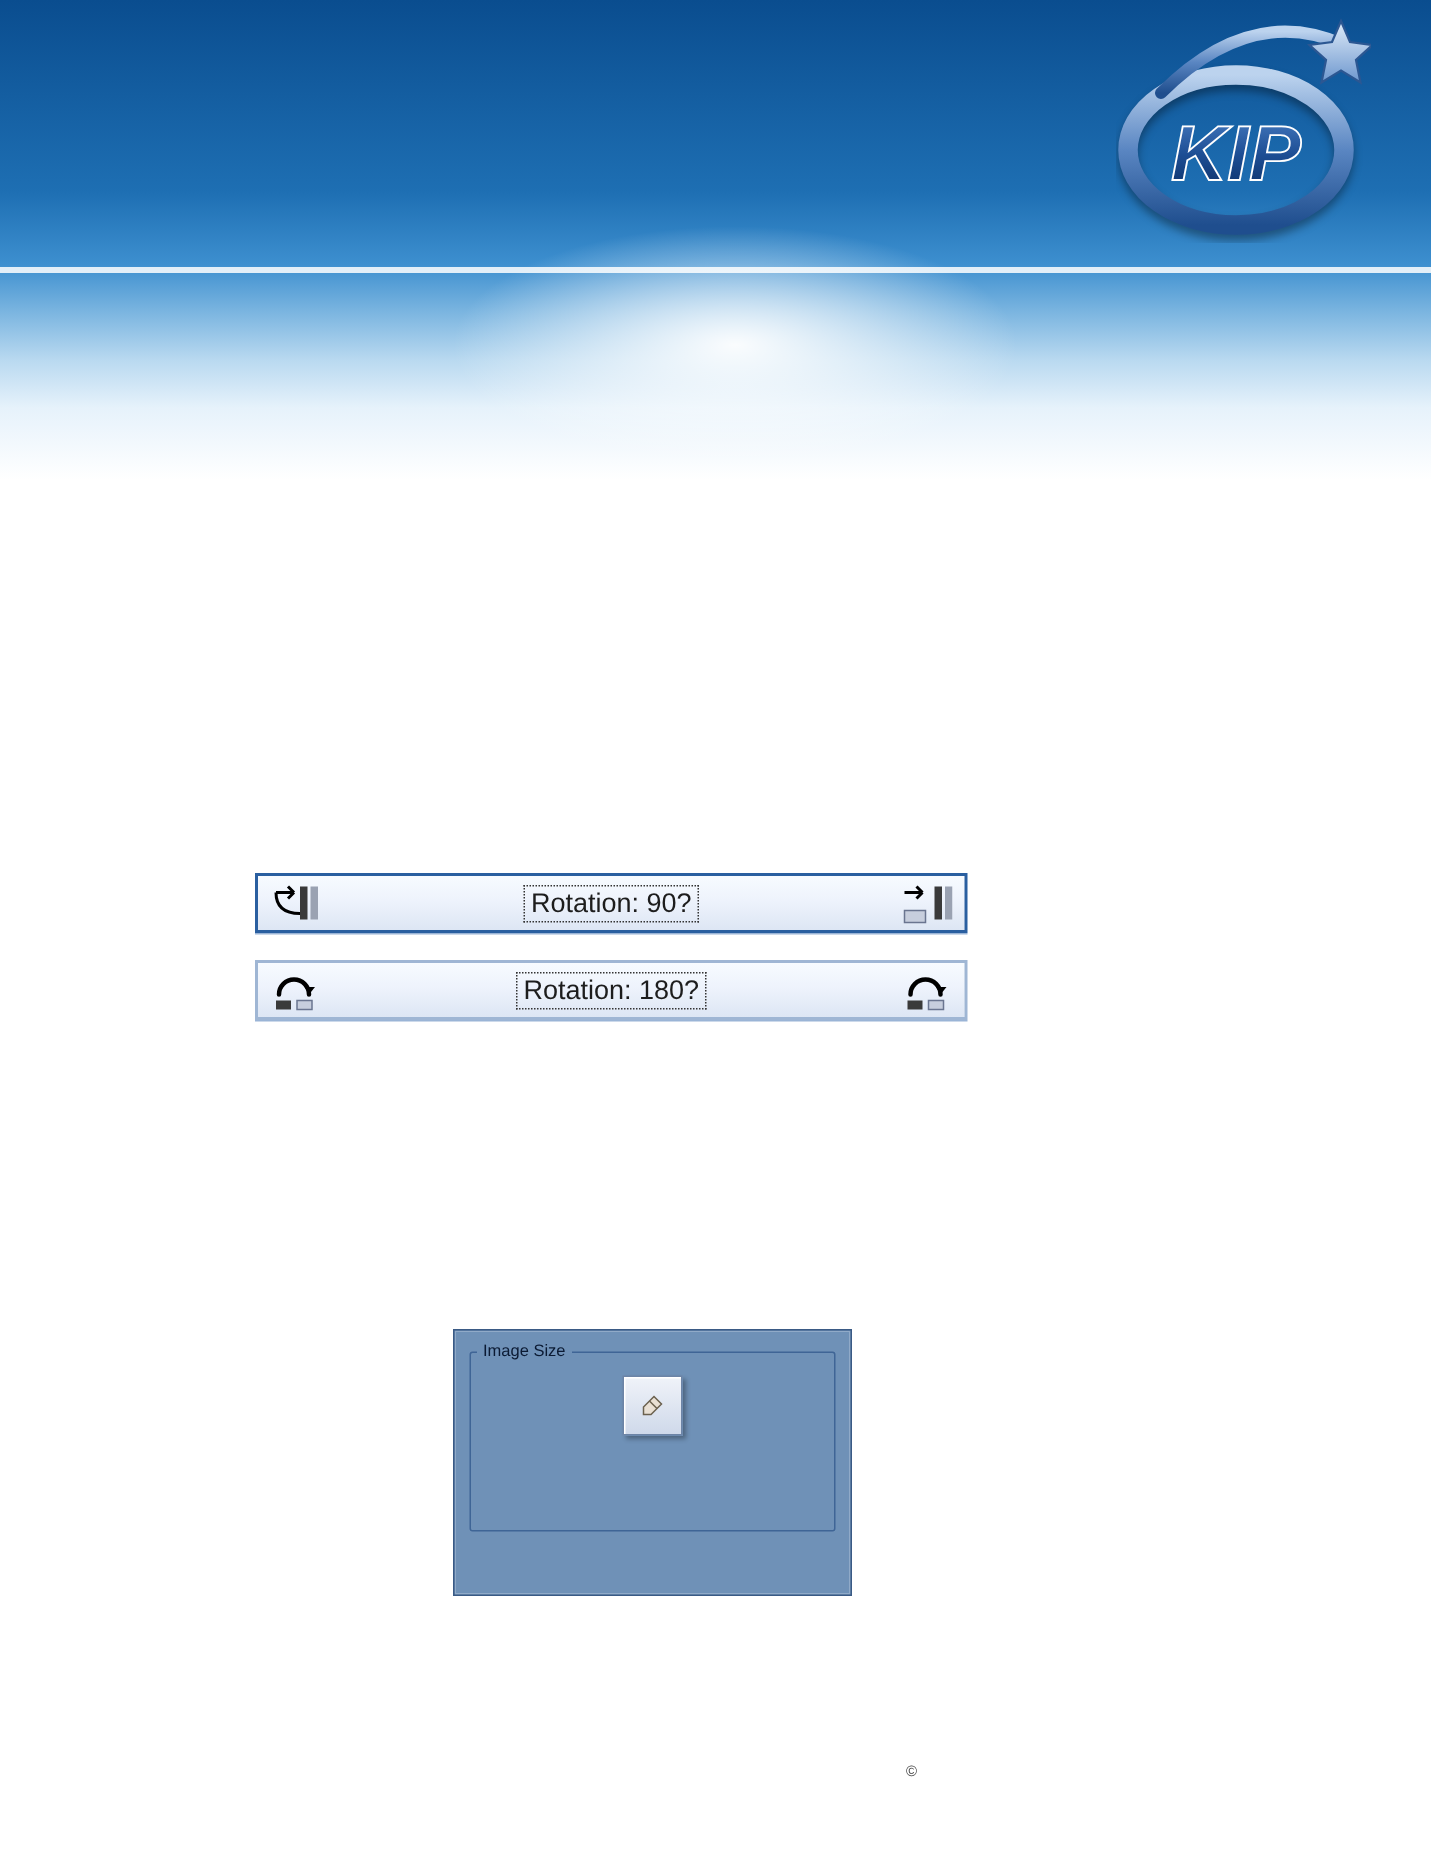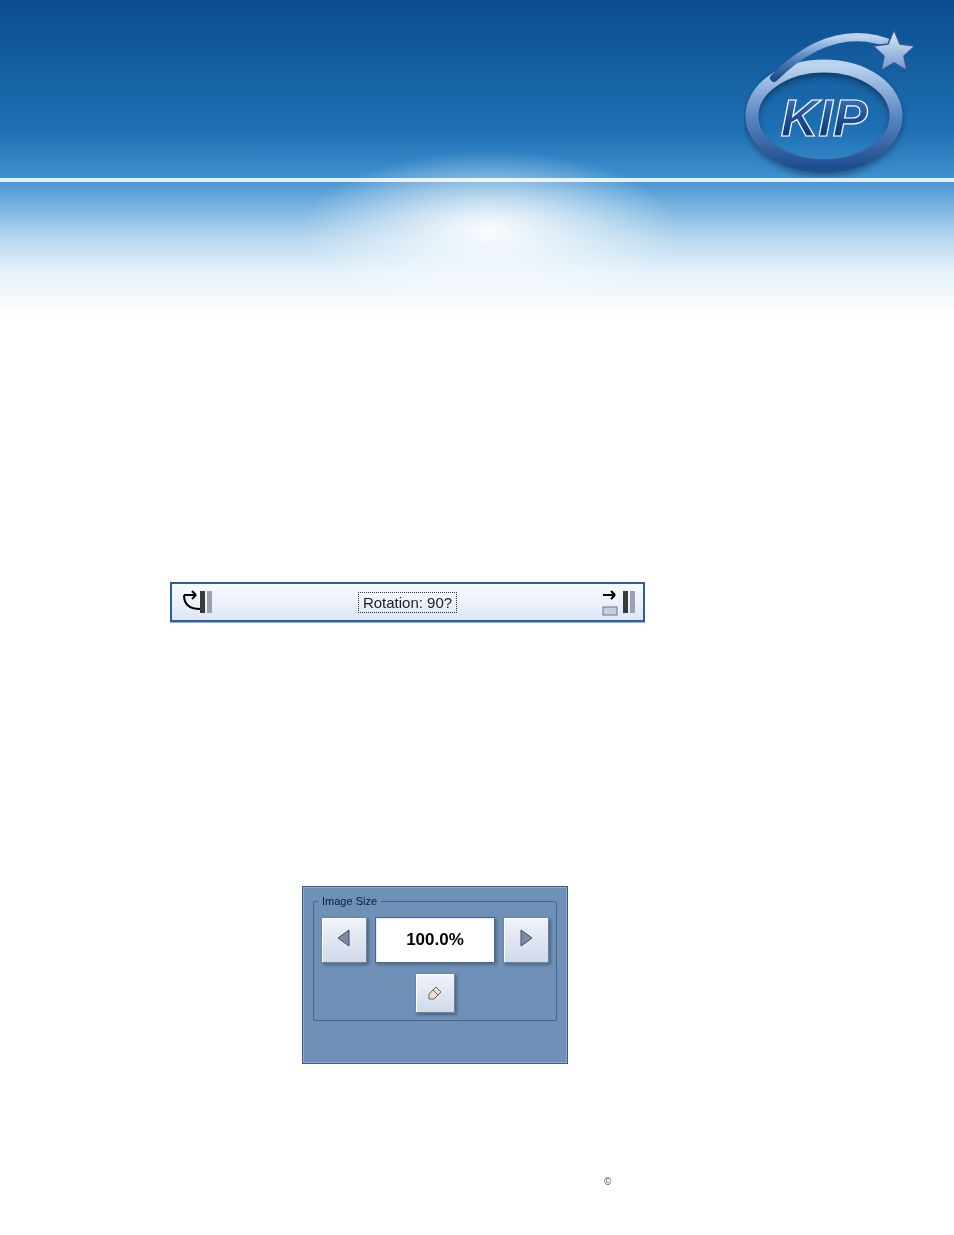--- a/index.html
+++ b/index.html
@@ -26,39 +26,39 @@
   }
   .banner-glow {
     position: absolute;
     left: 300px; top: 150px; width: 380px; height: 160px;
     background: radial-gradient(ellipse at center, rgba(255,255,255,0.95) 0%, rgba(255,255,255,0) 70%);
     pointer-events: none;
   }
 
   .logo {
     position: absolute;
-    right: 40px; top: 28px; width: 170px; height: 150px;
+    right: 40px; top: 12px; width: 170px; height: 150px;
   }
 
   
   .rot-stack { position: absolute; left: 170px; top: 582px; width: 475px; }
   .rot-bar {
     position: relative;
     height: 40px;
     margin-bottom: 18px;
     background: linear-gradient(to bottom, #f7fbff 0%, #eef3fc 45%, #dde6f4 100%);
     border: 2px solid #2a5fa0;
     box-shadow: 0 1px 0 #9ab4d6;
     display: flex; align-items: center; justify-content: center;
   }
   .rot-bar.light { border-color: #9fb6d4; }
   .rot-label {
     border: 1px dotted #333;
     padding: 1px 4px;
-    font-size: 15px;
+    font-size: 18px;
     color: #1d1d1d;
     font-family: "Segoe UI", Tahoma, Arial, sans-serif;
   }
   .bar-icon-slot { position: absolute; top: 0; bottom: 0; width: 46px; display: flex; align-items: center; justify-content: center; }
   .bar-icon-slot.left { left: 2px; }
   .bar-icon-slot.right { right: 2px; }
 
   
   .panel {
     position: absolute;
@@ -157,44 +157,46 @@
     <span class="bar-icon-slot right">
       <svg width="34" height="30" viewBox="0 0 34 30">
         <rect x="22" y="4" width="5" height="22" fill="#3a3a3a"></rect>
         <rect x="29" y="4" width="5" height="22" fill="#9aa2b2"></rect>
         <rect x="2" y="20" width="14" height="8" fill="#c7cedd" stroke="#6a7590"></rect>
         <path d="M2 8 h12 M14 8 l-4 -4 M14 8 l-4 4" fill="none" stroke="#000" stroke-width="2"></path>
       </svg>
     </span>
   </div>
 
+  <div class="rot-bar light">
+    <span class="bar-icon-slot left">
+      <svg width="34" height="30" viewBox="0 0 34 30">
+        <path d="M6 18 a10 10 0 1 1 20 0" fill="none" stroke="#000" stroke-width="3" stroke-linecap="round"></path>
+        <path d="M26 18 l4 -5 l-7 0 z" fill="#000"></path>
+        <rect x="4" y="22" width="10" height="6" fill="#3a3a3a"></rect>
+        <rect x="18" y="22" width="10" height="6" fill="#c7cedd" stroke="#6a7590"></rect>
+      </svg>
+    </span>
+    <span class="rot-label">Rotation: 180?</span>
+    <span class="bar-icon-slot right">
+      <svg width="34" height="30" viewBox="0 0 34 30">
+        <path d="M6 18 a10 10 0 1 1 20 0" fill="none" stroke="#000" stroke-width="3" stroke-linecap="round"></path>
+        <path d="M26 18 l4 -5 l-7 0 z" fill="#000"></path>
+        <rect x="4" y="22" width="10" height="6" fill="#3a3a3a"></rect>
+        <rect x="18" y="22" width="10" height="6" fill="#c7cedd" stroke="#6a7590"></rect>
+      </svg>
+    </span>
+  </div>
 
 
 </div>
 
 <div class="panel">
   <fieldset>
     <legend>Image Size</legend>
-    <div class="panel-row1">
-      <div class="btn3d">
-        <span>
-          <svg width="18" height="20" viewBox="0 0 18 20">
-              <path d="M14 2 L3 10 L14 18 Z" fill="#7d8aa3" stroke="#3d4b66" stroke-width="1"></path>
-            </svg>
-        </span>
-      </div>
-      <div class="valuebox">100.0%</div>
-      <div class="btn3d">
-        <span>
-          <svg width="18" height="20" viewBox="0 0 18 20">
-              <path d="M4 2 L15 10 L4 18 Z" fill="#7d8aa3" stroke="#3d4b66" stroke-width="1"></path>
-            </svg>
-        </span>
-      </div>
-    </div>
     <div class="panel-row2">
       <div class="btn3d small">
         <span>
           <svg width="20" height="18" viewBox="0 0 20 18">
             <path d="M4 12 l7 -7 l5 5 l-7 7 l-5 0 z" fill="#e9e0d4" stroke="#6b614f" stroke-width="1"></path>
             <path d="M8 8 l5 5" stroke="#6b614f" stroke-width="1"></path>
           </svg>
         </span>
       </div>
     </div>

